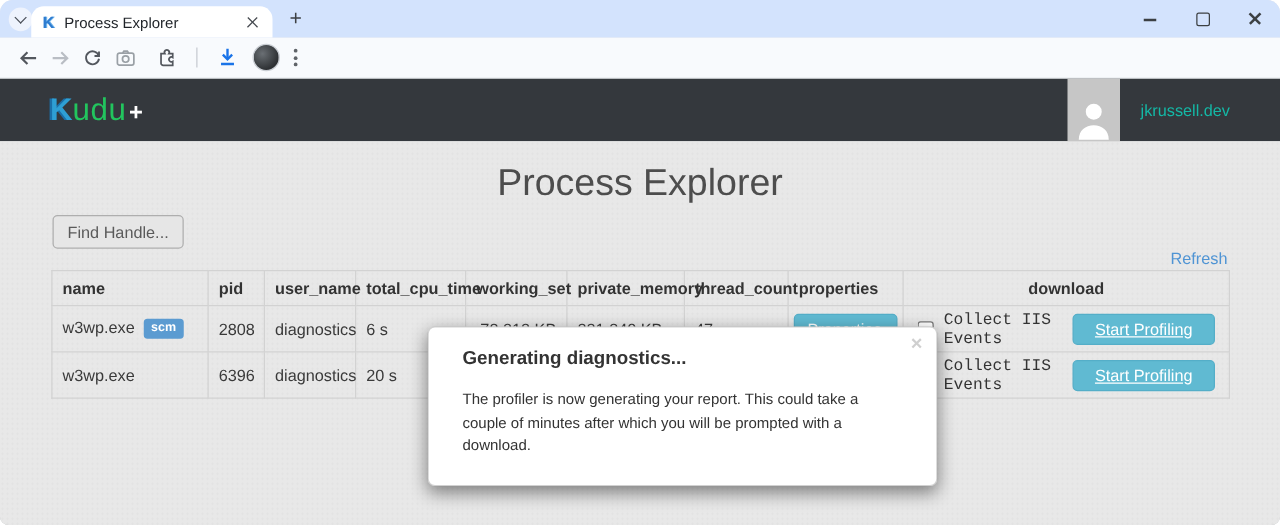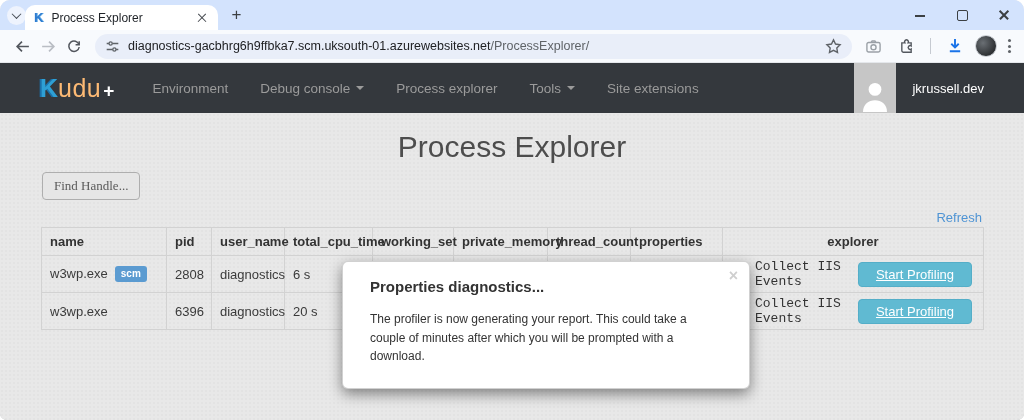--- a/index.html
+++ b/index.html
@@ -48,38 +48,38 @@
   .sep { width:1px; height:16px; background:#c6cad1; margin:0 4px; }
   .avatar-btn { width:22px; height:22px; border-radius:50%;
     background:radial-gradient(circle at 35% 35%, #6a6f74, #2e3134 70%); border:1px solid #caced4; cursor:pointer; }
   .dots { display:flex; flex-direction:column; gap:2.6px; padding:4px; cursor:pointer; }
   .dots i { width:3px; height:3px; border-radius:50%; background:#5f6368; }
 
   
   .kudu-nav { height:50px; background:#34383d; display:flex; align-items:center; padding-left:40px; color:#9b9b9b; }
   .brand { display:flex; align-items:baseline; cursor:pointer; margin-right:22px; }
   .brand .k { font-size:25px; font-weight:bold; color:#2e9fd4; text-shadow:-2px 0 0 #1b6fa8; }
-  .brand .rest { font-size:25px; color:#fdba74; letter-spacing:0.5px; }
+  .brand .rest { font-size:25px; color:#22c55e; letter-spacing:0.5px; }
   .brand .plus { font-size:19px; color:#fff; font-weight:bold; margin-left:2px; }
   .nav-items { display:flex; align-items:center; }
   .nav-item { font-size:13.5px; color:#9b9b9b; padding:0 16px; cursor:pointer; white-space:nowrap; display:flex; align-items:center; }
   .caret { width:0; height:0; border-left:4px solid transparent; border-right:4px solid transparent;
     border-top:4px solid #9b9b9b; margin-left:6px; }
   .nav-right { margin-left:auto; display:flex; align-items:center; height:50px; }
   .kudu-avatar { width:42px; height:50px; background:#c6c6c6; display:flex; align-items:flex-end; justify-content:center; cursor:pointer;}
-  .username { font-size:13px; color:#ffffff; margin:0 40px 0 16px; cursor:pointer; }
+  .username { font-size:13px; color:#14b8a6; margin:0 40px 0 16px; cursor:pointer; }
 
   
   .content { position:relative; height:307px;
     background-color:#e8e8e8;
     background-image:radial-gradient(rgba(0,0,0,0.02) 1px, transparent 1px);
     background-size:4px 4px; }
   h1.page-title { text-align:center; font-size:30px; font-weight:400; color:#4d4d4d; padding-top:17px; }
-  .btn-default { margin:8px 0 10px 42px; font-size:13px; color:#5a5a5a; background:#e6e6e6;
-    border:1px solid #aeaeae; border-radius:4px; padding:5px 11px; cursor:pointer; font-family:Liberation Serif, serif; }
+  .btn-default { margin:8px 0 0 42px; font-size:13px; color:#5a5a5a; background:#e6e6e6;
+    border:1px solid #aeaeae; border-radius:4px; padding:5px 11px; cursor:pointer; font-family:Liberation Sans, sans-serif; }
   .table-top { display:flex; justify-content:flex-end; margin:0 42px; height:15px; }
   .refresh { font-size:13px; color:#4f94d4; text-decoration:none; cursor:pointer; }
   table.proc { border-collapse:collapse; margin:2px 41px 0; width:942px; font-size:13px; color:#3a3a3a; table-layout:fixed; }
   .proc th, .proc td { border:1px solid #d2d2d2; padding:6px 8px; text-align:left; vertical-align:middle; }
   .proc th { font-weight:bold; color:#333; }
   .proc th.c-profiling { text-align:center; }
   .proc td.num-right { text-align:right; }
   .col-name{width:125px}.col-pid{width:45px}.col-user{width:73px}.col-cpu{width:88px}
   .col-ws{width:81px}.col-pm{width:94px}.col-tc{width:83px}.col-props{width:92px}.col-prof{width:261px}
   .badge-scm { display:inline-block; background:#5b9bd1; color:#fff; font-size:10px; font-weight:bold;
@@ -134,34 +134,20 @@
       <svg width="17" height="17" viewBox="0 0 16 16">
           <path d="M2 8h11M8.5 3.5L13 8l-4.5 4.5" fill="none" stroke="#b9bdc4" stroke-width="1.6"></path>
         </svg>
     </div>
     <div class="nav-ic">
       <svg width="16" height="16" viewBox="0 0 16 16">
           <path d="M13.2 3.2v3.6H9.6" fill="none" stroke="#53575e" stroke-width="1.5"></path>
           <path d="M13 6.6A5.2 5.2 0 1 0 13.2 9" fill="none" stroke="#53575e" stroke-width="1.5"></path>
         </svg>
     </div>
-    <div class="omnibox">
-      <svg width="15" height="15" viewBox="0 0 16 16">
-          <g fill="none" stroke="#5f6368" stroke-width="1.4">
-            <circle cx="6" cy="4.8" r="1.7"></circle>
-            <path d="M1.8 4.8h2.4M7.8 4.8H14.2"></path>
-            <circle cx="10" cy="11.2" r="1.7"></circle>
-            <path d="M1.8 11.2h6.4M11.8 11.2H14.2"></path>
-          </g>
-        </svg>
-      <span class="url"><span class="dom">diagnostics-gacbhrg6h9ffbka7.scm.uksouth-01.azurewebsites.net</span><span class="path">/ProcessExplorer/</span></span>
-      <svg width="17" height="17" viewBox="0 0 16 16">
-          <path d="M8 1.8l1.9 3.9 4.3.6-3.1 3 .7 4.3L8 11.6 4.2 13.6l.7-4.3-3.1-3 4.3-.6z" fill="none" stroke="#5f6368" stroke-width="1.3"></path>
-        </svg>
-    </div>
     <div class="right-icons">
       <div class="nav-ic">
         <svg width="17" height="17" viewBox="0 0 16 16">
             <g fill="none" stroke="#9aa0a6" stroke-width="1.3">
               <path d="M5.8 4.2l.9-1.4h2.6l.9 1.4"></path>
               <rect x="1.8" y="4.2" width="12.4" height="9" rx="1.6"></rect>
               <circle cx="8" cy="8.7" r="2.4"></circle>
             </g>
           </svg>
       </div>
@@ -187,39 +173,20 @@
           <i></i>
         </div>
     </div>
   </div>
 
   <div class="kudu-nav">
     <div class="brand">
       <span class="k">K</span>
         <span class="rest">udu</span>
         <span class="plus">+</span>
-    </div>
-    <div class="nav-items">
-      <span class="nav-item">
-          <span>Environment</span>
-        </span>
-      <span class="nav-item">
-          <span>Debug console</span>
-          <span class="caret"></span>
-        </span>
-      <span class="nav-item">
-          <span>Process explorer</span>
-        </span>
-      <span class="nav-item">
-          <span>Tools</span>
-          <span class="caret"></span>
-        </span>
-      <span class="nav-item">
-          <span>Site extensions</span>
-        </span>
     </div>
     <div class="nav-right">
       <div class="kudu-avatar">
         <svg width="30" height="36" viewBox="0 0 16 18">
             <g fill="#fff">
               <circle cx="8" cy="6" r="3.4"></circle>
               <path d="M1.6 18c0-4 2.9-6.2 6.4-6.2s6.4 2.2 6.4 6.2z"></path>
             </g>
           </svg>
       </div>
@@ -249,21 +216,21 @@
       <thead>
         <tr>
           <th>name</th>
           <th>pid</th>
           <th>user_name</th>
           <th>total_cpu_time</th>
           <th>working_set</th>
           <th>private_memory</th>
           <th>thread_count</th>
           <th>properties</th>
-          <th class="c-profiling">explorer</th>
+          <th class="c-profiling">download</th>
         </tr>
       </thead>
       <tbody>
         <tr>
           <td><span>w3wp.exe</span><span class="badge-scm">scm</span></td>
           <td>2808</td>
           <td>diagnostics</td>
           <td>6 s</td>
           <td class="num-right">78,212 KB</td>
           <td>221,340 KB</td>
@@ -295,17 +262,17 @@
               <button class="btn-teal start-btn">Start Profiling</button>
             </div>
           </td>
         </tr>
       </tbody>
     </table>
   </div>
 
   <div class="modal">
     <span class="modal-close">×</span>
-    <div class="modal-title">Properties diagnostics...</div>
+    <div class="modal-title">Generating diagnostics...</div>
     <div class="modal-body">The profiler is now generating your report. This could take a couple of minutes after which you will be prompted with a download.</div>
   </div>
 
 </div>
 
 </body></html>

